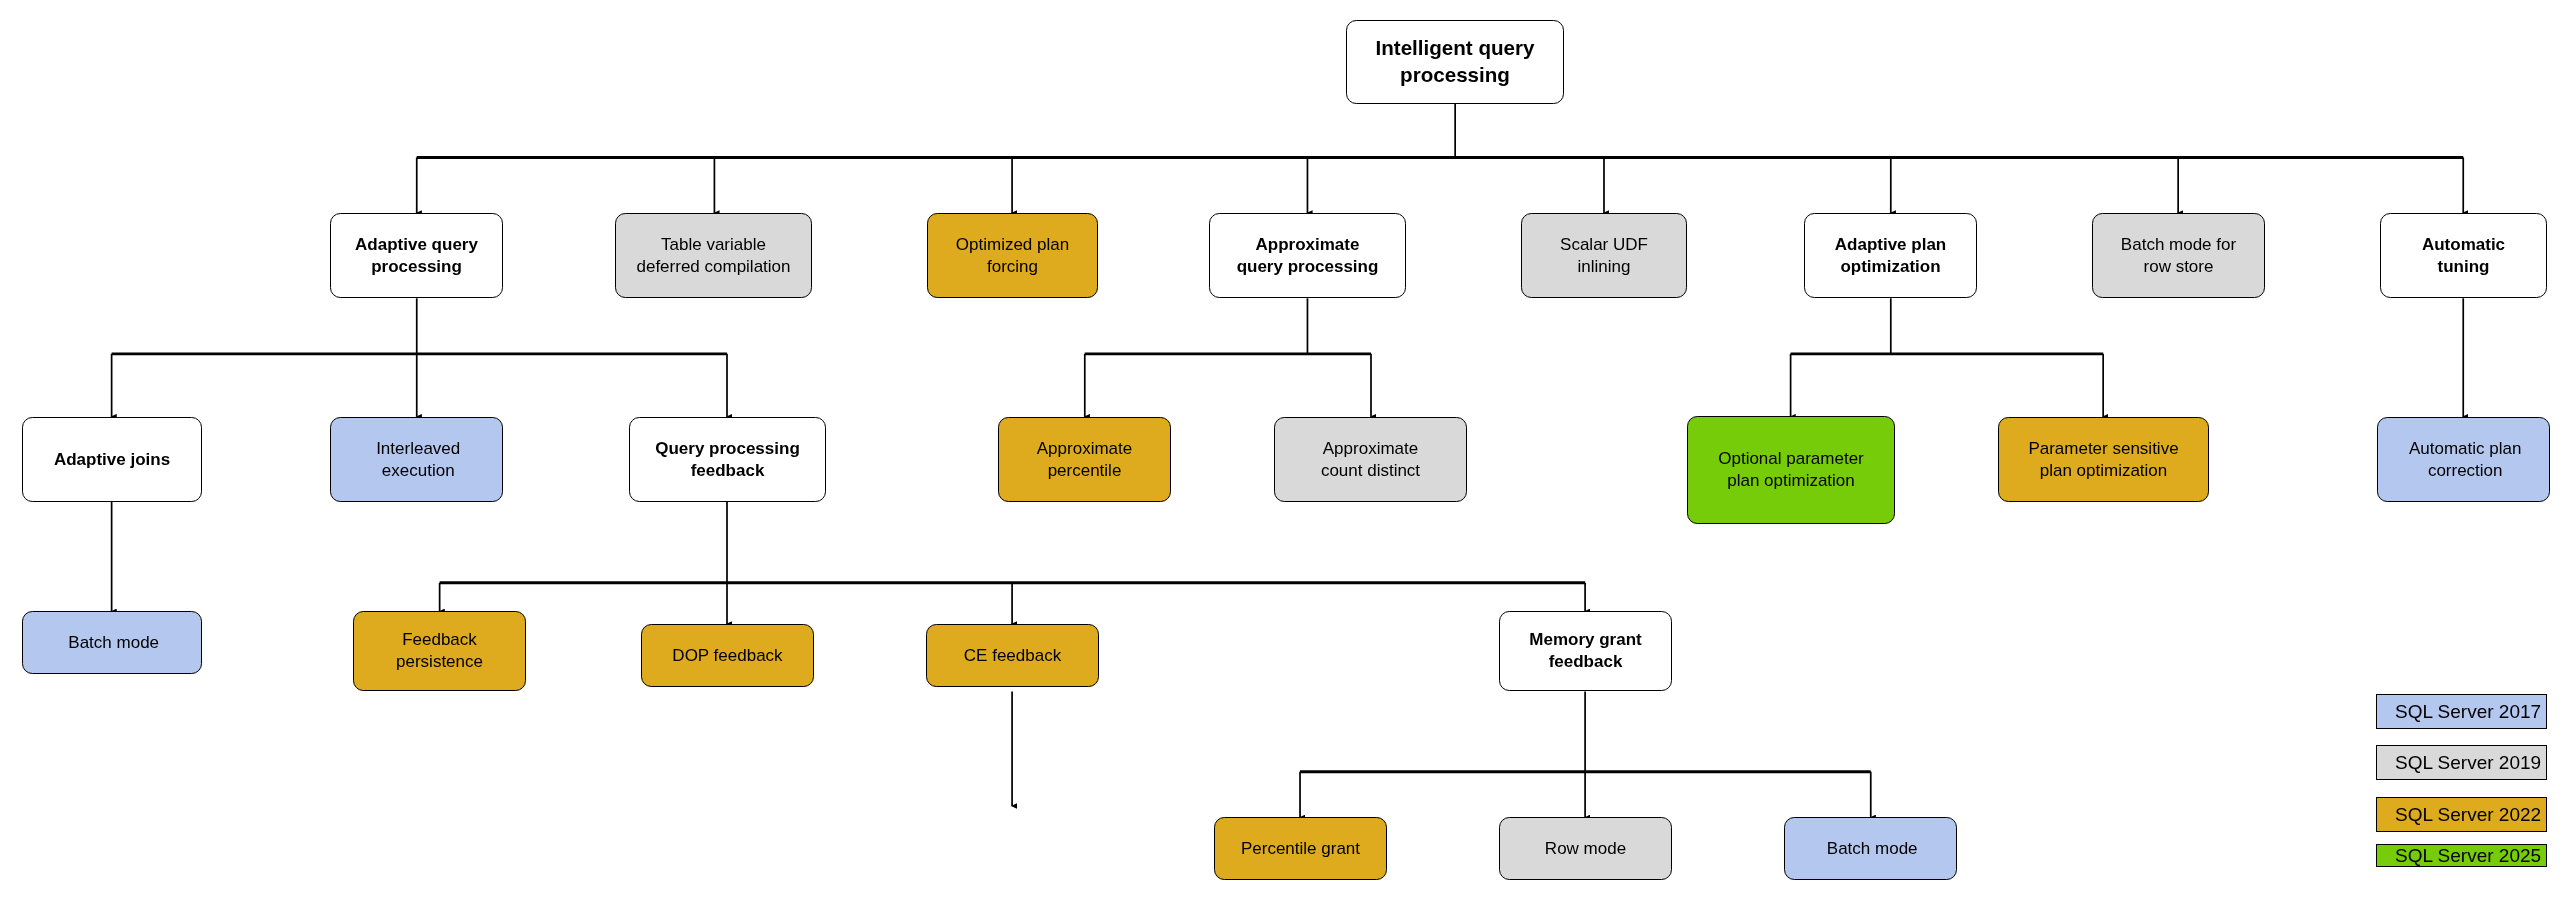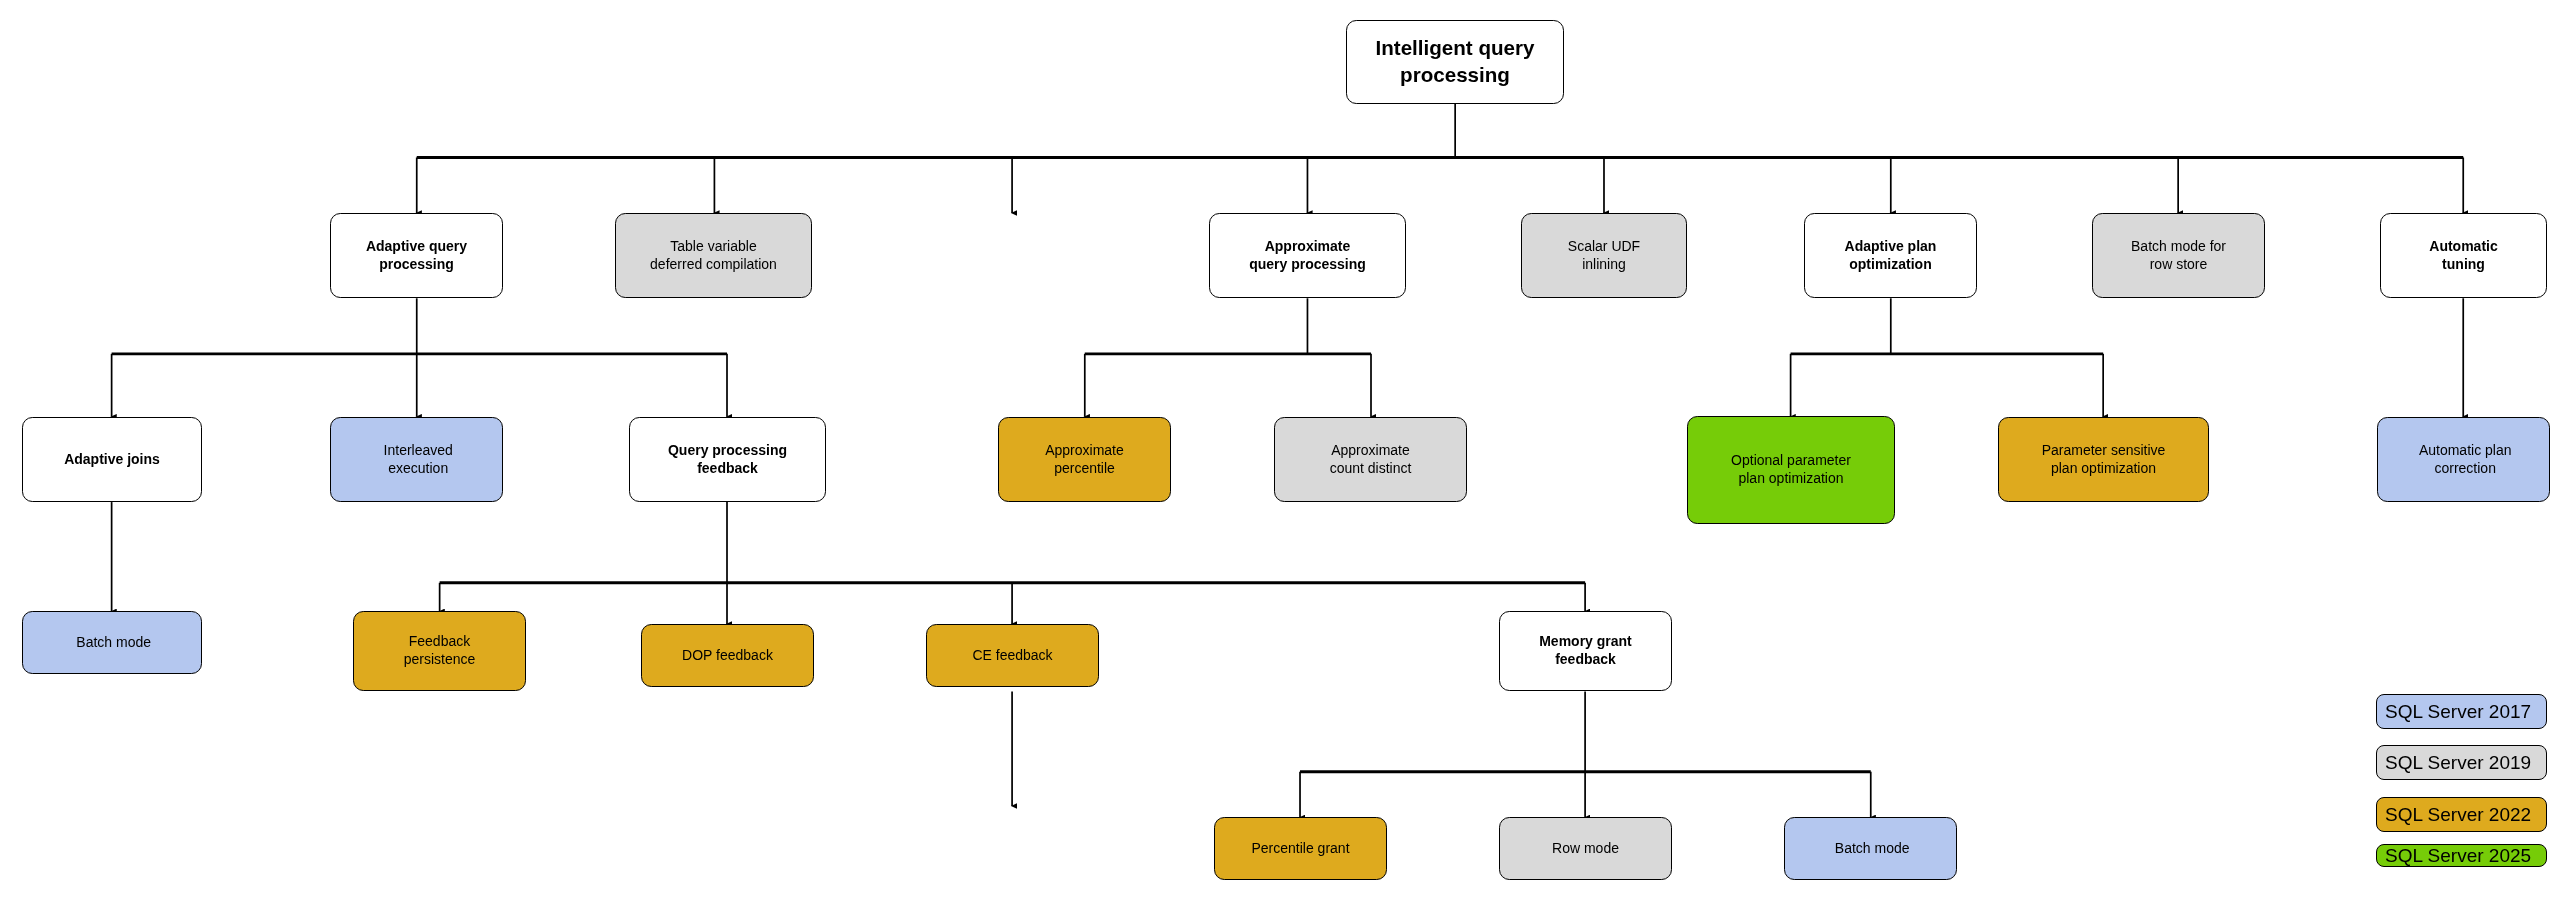--- a/index.html
+++ b/index.html
@@ -29,37 +29,37 @@
     border: 1.7px solid #000000;
     border-radius: 10.3px;
     display: flex;
     align-items: center;
     justify-content: center;
     text-align: center;
     line-height: 1.28;
     color: #000000;
     padding: 2.3px 4.6px;
     background: #ffffff;
-    font-size: 14px;
+    font-size: 17px;
   }
   .node.c-white  { background: #ffffff; font-weight: bold; }
   .node.c-gray   { background: #d9d9d9; font-weight: normal; }
   .node.c-amber  { background: #deaa1e; font-weight: normal; }
   .node.c-blue   { background: #b4c7ef; font-weight: normal; padding-left: 8px; }
   .node.c-green  { background: #76cc08; font-weight: normal; }
   .node.root     { font-size: 20.6px; text-align: center; }
   .legend {
     position: absolute;
     box-sizing: border-box;
     border: 1.7px solid #000000;
-    border-radius: 8px;
+    border-radius: 0;
     display: flex;
     align-items: center;
     justify-content: flex-start;
-    padding-left: 8px;
+    padding-left: 18px;
     font-size: 19px;
     color: #000000;
   }
   .legend.c-blue  { background: #b4c7ef; }
   .legend.c-gray  { background: #d9d9d9; }
   .legend.c-amber { background: #deaa1e; }
   .legend.c-green { background: #76cc08; }
 </style>
 </head>
 <body>
@@ -123,20 +123,21 @@
       <path d="M3268,1348 L3268,1428" marker-end="url(#arw)"></path>
     </g>
   </svg>
 
   <div class="node root c-white" style="left:1346px; top:19.5px; width:218px; height:84px;">Intelligent query<br>processing</div>
 
   <div class="node c-white" style="left:330px; top:213px; width:173px; height:85px;">Adaptive query<br>processing</div>
 
   <div class="node c-gray" style="left:615px; top:213px; width:197px; height:85px;">Table variable<br>deferred compilation</div>
 
+  <div class="node c-amber" style="left:927px; top:213px; width:171px; height:85px;">Optimized plan<br>forcing</div>
 
   <div class="node c-white" style="left:1209px; top:213px; width:197px; height:85px;">Approximate<br>query processing</div>
 
   <div class="node c-gray" style="left:1521px; top:213px; width:166px; height:85px;">Scalar UDF<br>inlining</div>
 
   <div class="node c-white" style="left:1804px; top:213px; width:173px; height:85px;">Adaptive plan<br>optimization</div>
 
   <div class="node c-gray" style="left:2092px; top:213px; width:173px; height:85px;">Batch mode for<br>row store</div>
 
   <div class="node c-white" style="left:2380px; top:213px; width:167px; height:85px;">Automatic<br>tuning</div>

